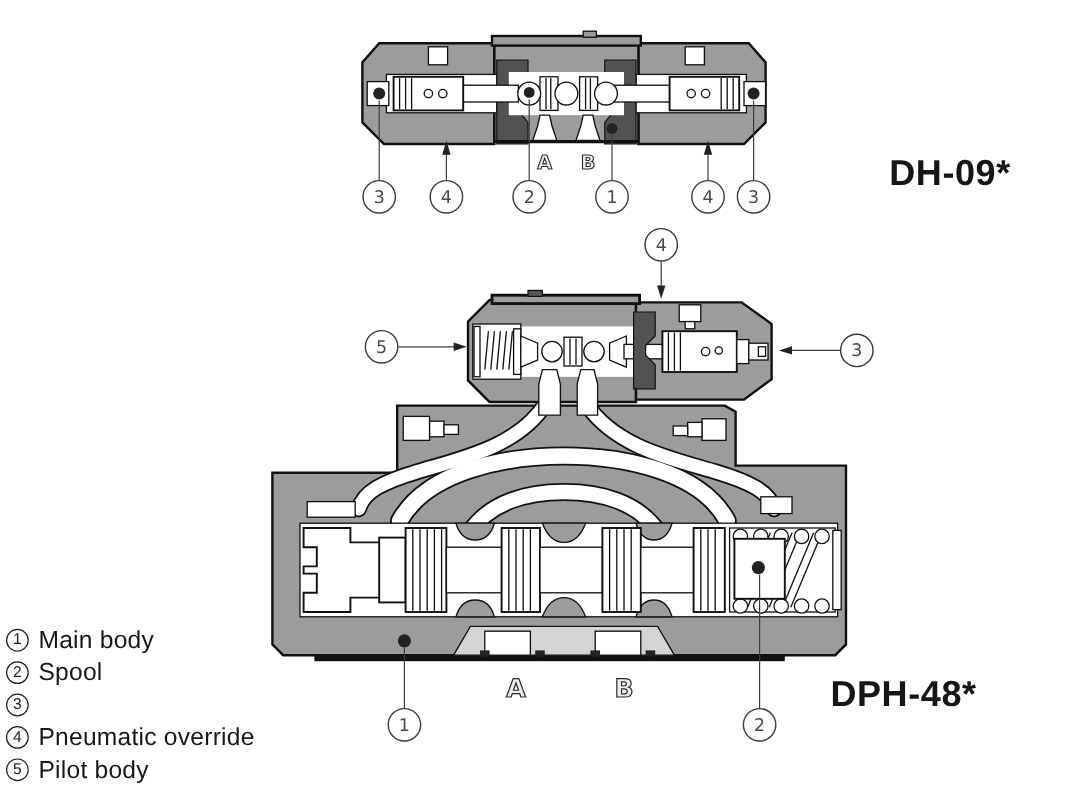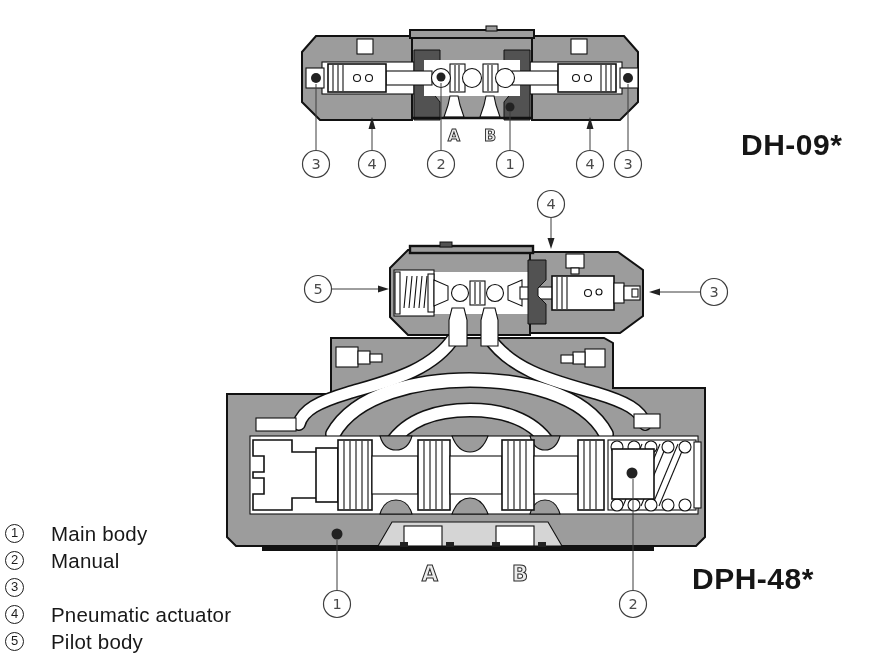--- a/index.html
+++ b/index.html
@@ -31,21 +31,21 @@
   .port-lg{font:bold 21px "DejaVu Sans",sans-serif;fill:#ececec;stroke:#2a2a2a;stroke-width:1;text-anchor:middle;}
 
   
   .model{position:absolute;font-weight:bold;font-size:30px;color:#161616;letter-spacing:.5px;white-space:nowrap;text-align:center;}
 
   
   .legend{position:absolute;left:5px;top:520px;}
   .legend-row{display:flex;align-items:center;height:27px;}
   .lnum{flex:0 0 auto;width:19px;height:19px;border:1.4px solid #1d1d1d;border-radius:50%;
         box-sizing:border-box;font-size:13px;line-height:16px;text-align:center;color:#1d1d1d;}
-  .llabel{margin-left:27px;font-size:20.5px;color:#181818;letter-spacing:.2px;white-space:nowrap;}
+  .llabel{margin-left:8px;font-size:20.5px;color:#181818;letter-spacing:.2px;white-space:nowrap;}
 </style>
 </head>
 <body>
 
 <div id="stage">
 
 <svg width="893" height="660" viewBox="0 0 893 660">
 
   <g>
 
@@ -334,28 +334,28 @@
 <div class="model" style="left:741px;top:128px">DH-09*</div>
 <div class="model" style="left:692px;top:562px">DPH-48*</div>
 
 <div class="legend">
   <div class="legend-row">
     <span class="lnum">1</span>
     <span class="llabel">Main body</span>
   </div>
   <div class="legend-row">
     <span class="lnum">2</span>
-    <span class="llabel">Manual</span>
+    <span class="llabel">Spool</span>
   </div>
   <div class="legend-row">
     <span class="lnum">3</span>
   </div>
   <div class="legend-row">
     <span class="lnum">4</span>
-    <span class="llabel">Pneumatic actuator</span>
+    <span class="llabel">Pneumatic override</span>
   </div>
   <div class="legend-row">
     <span class="lnum">5</span>
     <span class="llabel">Pilot body</span>
   </div>
 </div>
 
 </div>
 
 </body></html>

